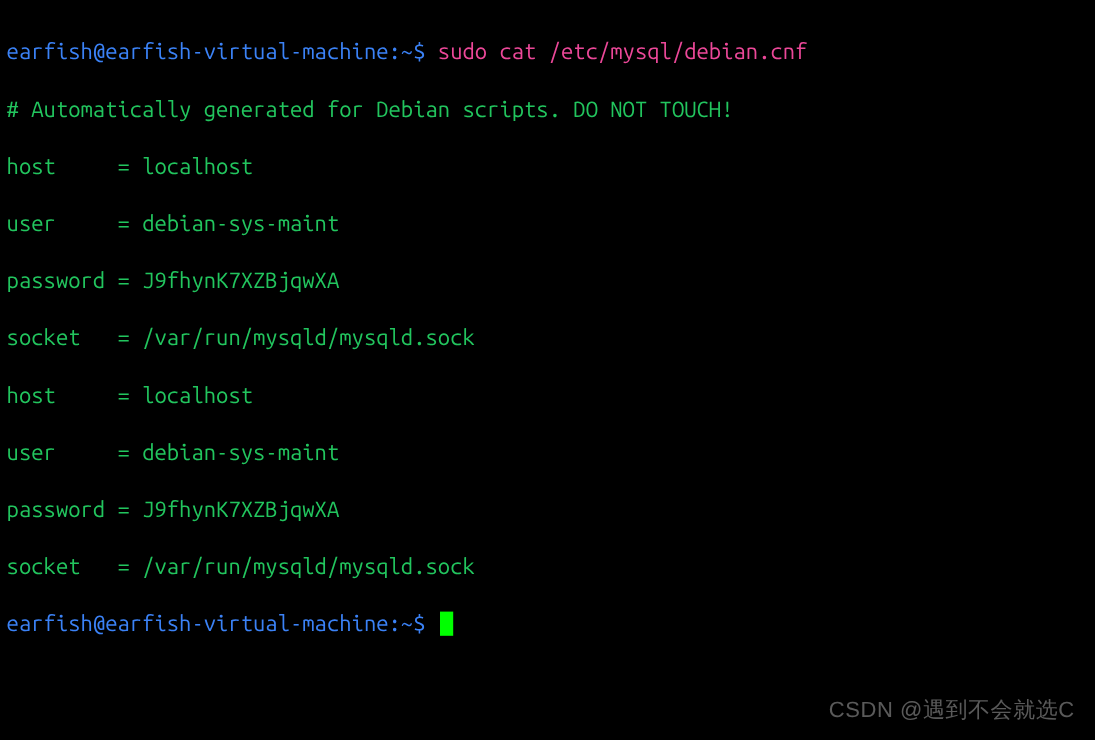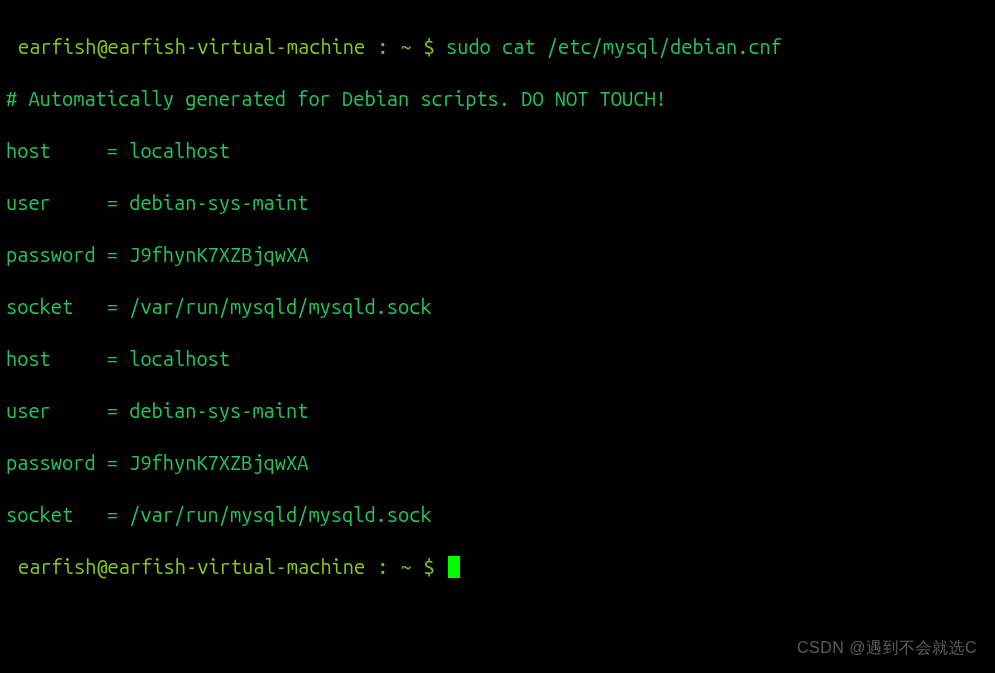--- a/index.html
+++ b/index.html
@@ -19,44 +19,43 @@
       position: relative;
       overflow: hidden;
     }
     .terminal {
       white-space: pre;
     }
     .line {
       display: block;
     }
     .prompt {
-      color: #84cc16;
-      margin-left: 12px;
+      color: #3b82f6;
     }
     .command {
-      color: #22c55e;
+      color: #ec4899;
     }
     .output {
       color: #22c55e;
     }
     .cursor {
       display: inline-block;
       width: 12px;
       height: 22px;
       background: #00ff00;
       vertical-align: text-bottom;
       margin-left: 2px;
     }
     .watermark {
       position: absolute;
       bottom: 14px;
       right: 18px;
       color: rgba(200,200,200,0.45);
       font-family: -apple-system, BlinkMacSystemFont, "Segoe UI", sans-serif;
-      font-size: 16px;
+      font-size: 20px;
       font-weight: 400;
       letter-spacing: 0.5px;
     }
   </style>
 </head>
 <body>
 
 <div class="terminal">
 <span class="line"><span class="prompt">earfish@earfish-virtual-machine</span><span class="prompt">:</span><span class="prompt">~</span><span class="prompt">$</span> <span class="command">sudo cat /etc/mysql/debian.cnf</span></span>
 <span class="line output"># Automatically generated for Debian scripts. DO NOT TOUCH!</span>

